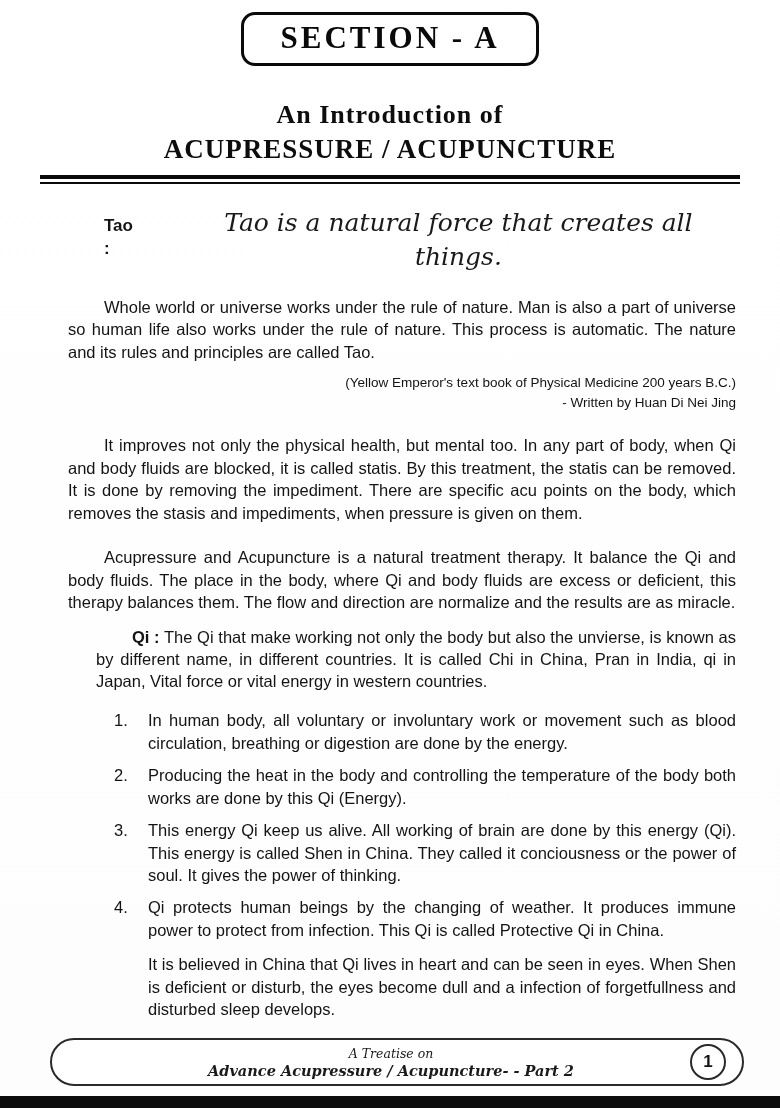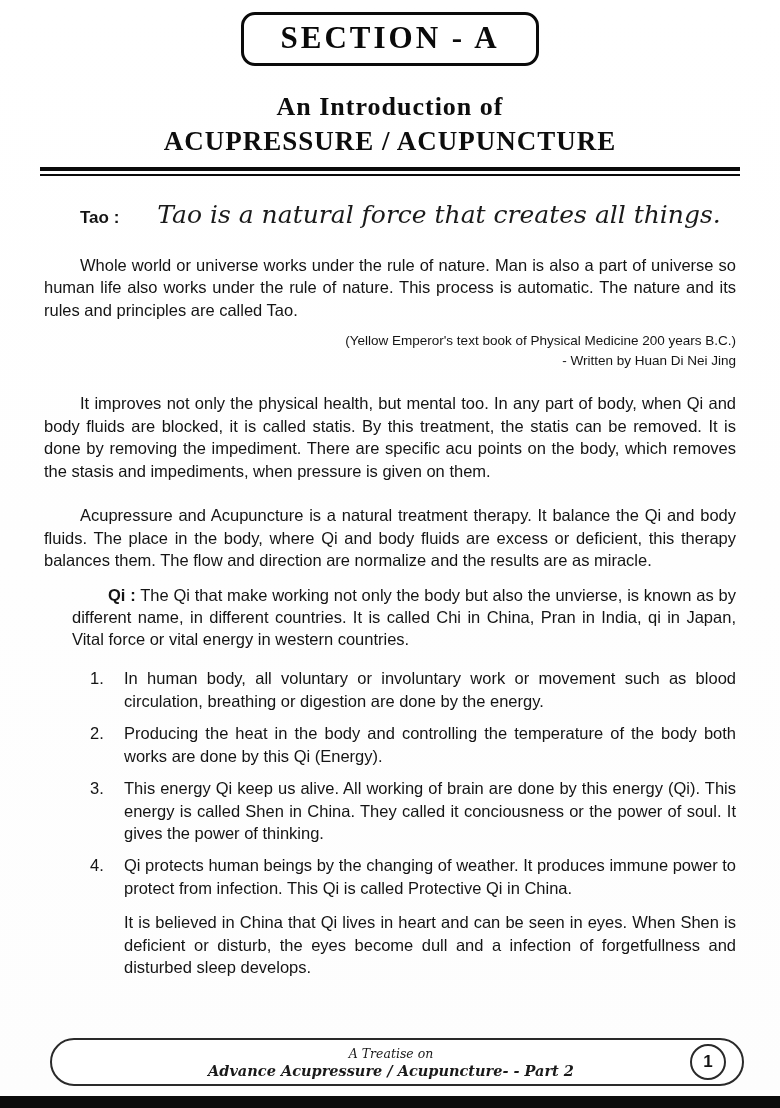--- a/index.html
+++ b/index.html
@@ -34,21 +34,21 @@
     font-size: 31px;
     font-weight: bold;
     letter-spacing: 3px;
     color: #0a0a0a;
     background: #fff;
   }
 
   
   .title-block {
     text-align: center;
-    margin-top: 26px;
+    margin-top: 34px;
     font-family: "Liberation Serif", serif;
     color: #0d0d0d;
   }
   .title-line1 {
     font-size: 26px;
     font-weight: bold;
     letter-spacing: 1px;
   }
   .title-line2 {
     font-size: 27px;
@@ -59,21 +59,21 @@
 
   
   .rule {
     margin: 10px 40px 0 40px;
   }
   .rule .thick { height: 4px; background: #0a0a0a; }
   .rule .gap { height: 3px; }
   .rule .thin { height: 2px; background: #0a0a0a; }
 
   .content {
-    padding: 16px 44px 0 44px;
+    padding: 16px 44px 0 68px;
     font-size: 16.5px;
     line-height: 1.36;
   }
 
   .tao-line {
     margin-top: 6px;
     display: flex;
     align-items: baseline;
   }
   .tao-label {

